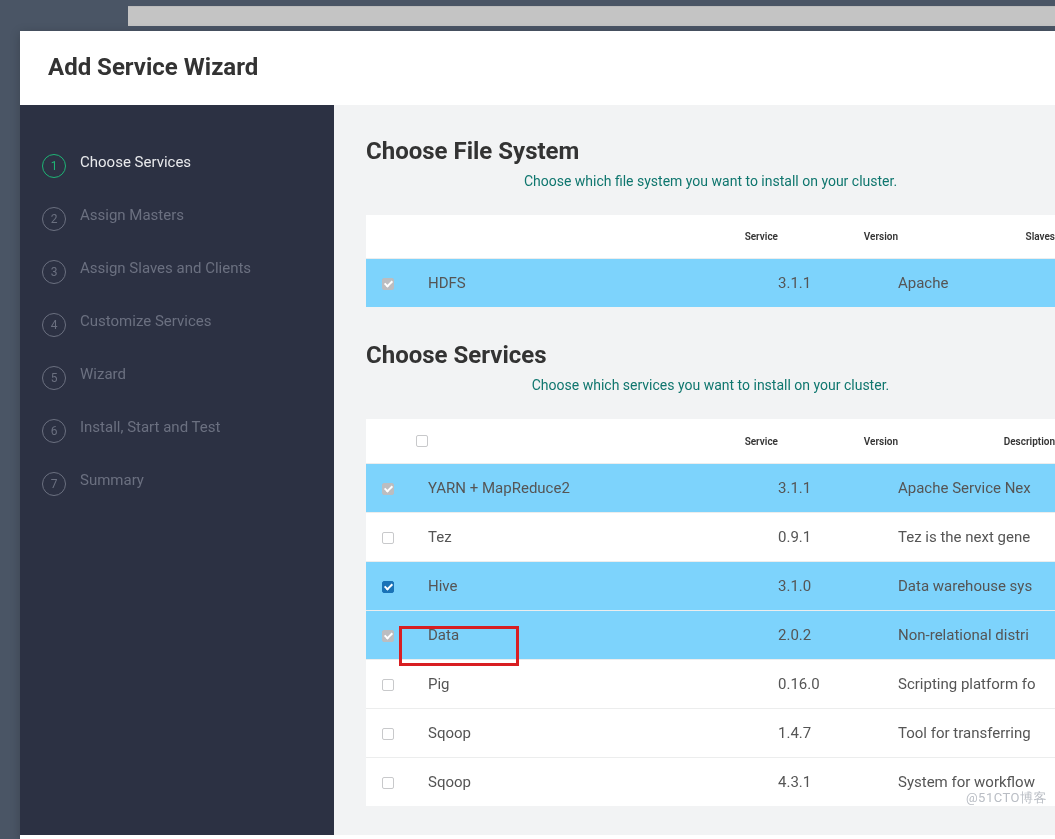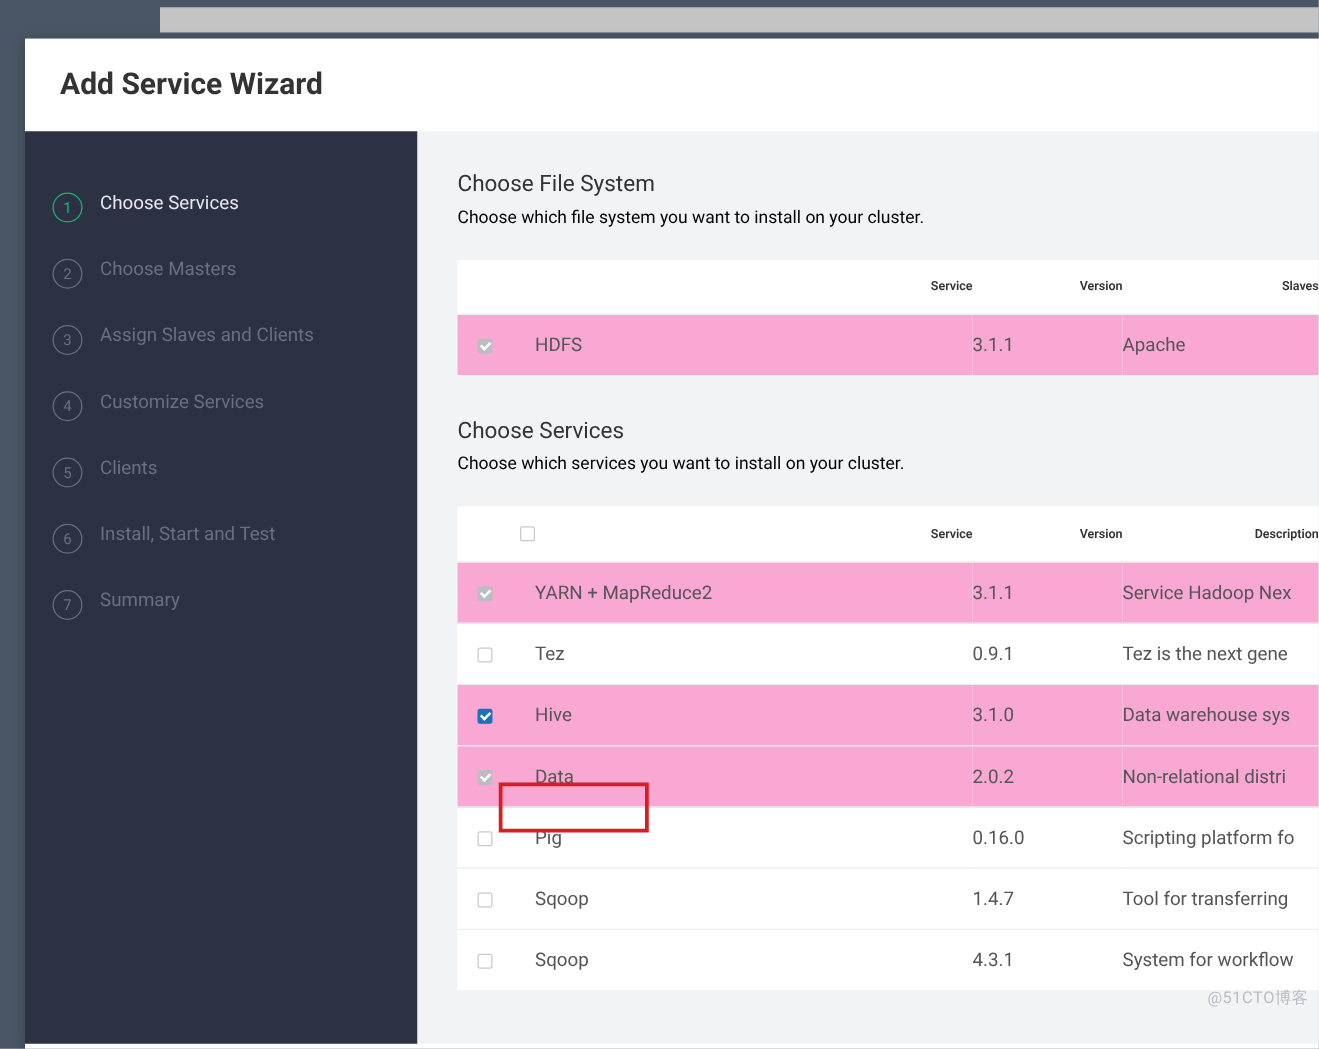--- a/index.html
+++ b/index.html
@@ -9,28 +9,28 @@
 .modal-header { padding:22px 28px 24px; background:#fff; }
 .modal-title { font-size:24px; font-weight:700; color:#333; }
 .modal-body { display:flex; height:calc(100% - 78px); }
 .sidebar { width:314px; background:#2c3143; padding:34px 0; }
 .step { display:flex; align-items:flex-start; padding:14px 22px; cursor:pointer; }
 .step-circle { width:24px; height:24px; min-width:24px; border:1.25px solid #6b7080; border-radius:50%; display:flex; align-items:center; justify-content:center; font-size:12px; color:#6b7080; margin-right:14px; margin-top:1px; }
 .step-label { color:#6b7080; font-size:15px; line-height:1.3; }
 .step.active .step-circle { border-color:#1eb475; color:#1eb475; }
 .step.active .step-label { color:#e8e9ec; }
 .content { flex:1; background:#f2f3f4; padding:32px 0 0 32px; overflow:hidden; }
-.sect-title { font-size:18px; color:#333; margin-bottom:8px; }
-.sect-sub { font-size:14px; color:#000000; margin-bottom:26px; }
+.sect-title { font-size:24px; color:#333; margin-bottom:8px;font-weight:bold; }
+.sect-sub { font-size:14px; color:#0f766e; margin-bottom:26px;text-align:center; }
 .tbl { background:#fff; width:100%; border-collapse:collapse; }
 .tbl th { text-align:right; font-size:10px; color:#333; font-weight:600; padding:16px 0 16px 0; }
 .tbl th:first-child, .tbl td:first-child { width:62px; padding-left:16px; }
 .tbl td { font-size:15px; color:#555; padding:15px 0; }
 .tbl tbody tr { border-top:1px solid #eceded; }
-.row-alt { background:#f9a8d4;margin-top:27px; }
+.row-alt { background:#7dd3fc;margin-top:27px; }
 .chk { width:12px; height:12px; border:1px solid #c8c9cb; background:#fff; display:inline-block; border-radius:2px; vertical-align:middle; position:relative; }
 .chk.locked { background:#bcbdc0; border-color:#bcbdc0; }
 .chk.checked { background:#1a73b7; border-color:#1a73b7; }
 .chk.checked::after, .chk.locked::after { content:""; position:absolute; left:3px; top:0px; width:3px; height:6px; border:solid #fff; border-width:0 2px 2px 0; transform:rotate(45deg); }
 .panel { background:#fff; margin-bottom:34px; }
 .hive-hl { position:absolute; border:3px solid #d81e22; width:120px; height:40px; left:399px; top:626px; pointer-events:none; }
 .watermark { position:absolute; right:8px; bottom:32px; color:#b9bdc4; font-size:13px; letter-spacing:.5px; }
 .svc-col { width:350px; }
 .ver-col { width:120px; }
 </style>
@@ -45,33 +45,33 @@
   </div>
   <div class="modal-body">
 
     <div class="sidebar">
       <div class="step active">
         <span class="step-circle">1</span>
         <span class="step-label">Choose Services</span>
       </div>
       <div class="step">
         <span class="step-circle">2</span>
-        <span class="step-label">Choose Masters</span>
+        <span class="step-label">Assign Masters</span>
       </div>
       <div class="step">
         <span class="step-circle">3</span>
         <span class="step-label">Assign Slaves and Clients</span>
       </div>
       <div class="step">
         <span class="step-circle">4</span>
         <span class="step-label">Customize Services</span>
       </div>
       <div class="step">
         <span class="step-circle">5</span>
-        <span class="step-label">Clients</span>
+        <span class="step-label">Wizard</span>
       </div>
       <div class="step">
         <span class="step-circle">6</span>
         <span class="step-label">Install, Start and Test</span>
       </div>
       <div class="step">
         <span class="step-circle">7</span>
         <span class="step-label">Summary</span>
       </div>
     </div>
@@ -111,21 +111,21 @@
             <th class="svc-col">Service</th>
             <th class="ver-col">Version</th>
             <th>Description</th>
           </tr>
             </thead>
           <tbody>
             <tr class="row-alt">
               <td><span class="chk locked"></span></td>
               <td>YARN + MapReduce2</td>
               <td>3.1.1</td>
-              <td>Service Hadoop Nex</td>
+              <td>Apache Service Nex</td>
             </tr>
             <tr>
               <td><span class="chk"></span></td>
               <td>Tez</td>
               <td>0.9.1</td>
               <td>Tez is the next gene</td>
             </tr>
             <tr class="row-alt">
               <td><span class="chk checked"></span></td>
               <td>Hive</td>

